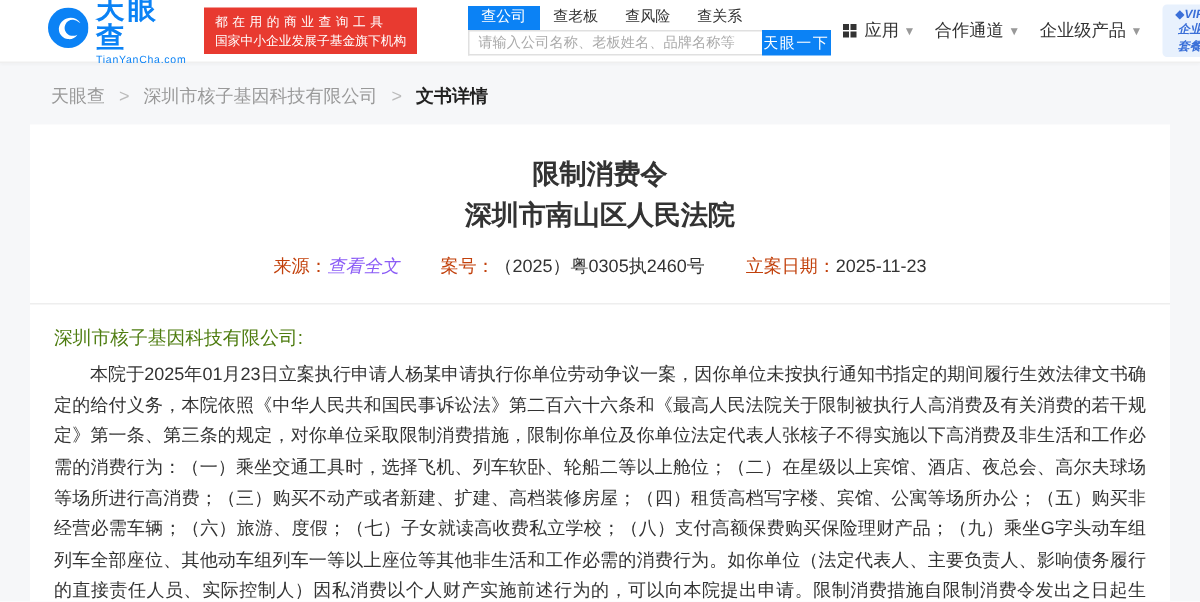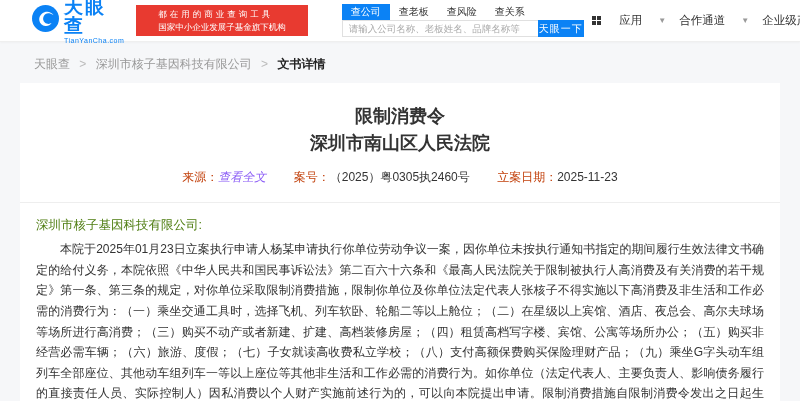--- a/index.html
+++ b/index.html
@@ -13,42 +13,42 @@
     height:42px; background:#fff; display:flex; align-items:center;
     padding:0 14px 0 32px; gap:8px; border-bottom:1px solid #efefef;
     box-shadow:0 1px 2px rgba(0,0,0,.03); position:relative; z-index:2;
   }
   .logo { display:flex; align-items:center; gap:5px; cursor:pointer; }
   .logo-text { display:flex; flex-direction:column; line-height:1; }
   .logo-brand { color:#0b82f5; font-size:19px; font-weight:700; letter-spacing:2px; }
   .logo-domain { color:#0b82f5; font-size:7px; margin-top:2px; letter-spacing:.5px; }
   .promo-badge {
     background:#e83a30; color:#fff; font-size:8.5px; line-height:1.45;
-    padding:3px 22px; margin-left:4px; white-space:nowrap;
+    padding:3px 7px; margin-left:4px; white-space:nowrap;
   }
   .promo-badge .l1 { letter-spacing:3px; }
   
   .search-block { display:flex; flex-direction:column; margin-left:26px; }
   .search-tabs { display:flex; font-size:10px; line-height:1; }
   .search-tab { padding:3px 9px 3px; color:#333; cursor:pointer; }
   .search-tab.active { background:#0b82f5; color:#fff; }
   .search-row { display:flex; }
   .search-input {
     width:196px; height:17px; border:1px solid #e0e0e0; border-right:none;
     font-size:9.5px; padding:0 6px; color:#666; outline:none;
     font-family:"Liberation Sans","DejaVu Sans",sans-serif;
   }
   .search-input::placeholder { color:#aaa; }
   .search-btn {
     background:#0b82f5; color:#fff; border:none; font-size:10px;
     width:46px; height:17px; cursor:pointer; letter-spacing:1px;
   }
   
   .nav-right { margin-left:auto; display:flex; align-items:center; gap:13px; font-size:11.5px; color:#333; }
-  .nav-item { display:flex; align-items:center; gap:16px; cursor:pointer; white-space:nowrap; }
+  .nav-item { display:flex; align-items:center; gap:3px; cursor:pointer; white-space:nowrap; }
   .caret { font-size:8px; color:#999; }
   .grid-icon { display:inline-grid; grid-template-columns:4px 4px; grid-gap:1.5px; margin-right:2px; }
   .grid-icon i { width:4px; height:4px; background:#333; display:block; }
   .vip-badge {
     background:#e8f1fd; border-radius:3px; padding:2px 9px; text-align:center;
     color:#3a6fd8; font-size:8px; line-height:1.3; font-style:italic; font-weight:700; cursor:pointer;
   }
   
   .breadcrumb { padding:14px 0 10px 34px; font-size:12px; color:#999; }
   .breadcrumb .sep { margin:0 6px; color:#bbb; }

